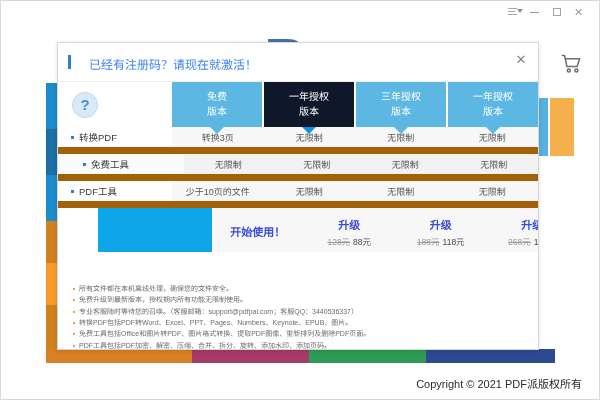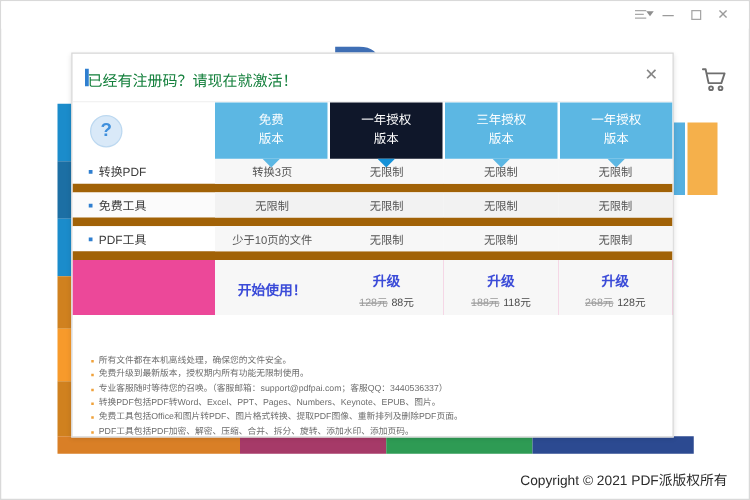--- a/index.html
+++ b/index.html
@@ -178,23 +178,23 @@
     border-bottom: 1px solid #eeeeee;
   }
   #modal-accent-bar {
     position: absolute;
     left: 10px; top: 12px;
     width: 3px; height: 14px;
     background: #2f7fd0;
   }
   #modal-title {
     position: absolute;
-    left: 12px; top: 12px;
+    left: 31px; top: 12px;
     font-size: 12px;
-    color: #15803d;
+    color: #3b82f6;
     white-space: nowrap;
   }
   #close-modal-button {
     position: absolute;
     right: 9px; top: 8px;
     width: 16px; height: 16px;
     display: flex; align-items: center; justify-content: center;
     color: #868686;
     font-size: 13px;
     line-height: 1;
@@ -294,37 +294,38 @@
     cursor: pointer;
   }
 
   
   .feature-row {
     height: 27px;
     border-bottom: 7px solid #a16207;
     background: #ffffff;
   }
   .feature-row .cell-plan { background: #f7f7f7; }
-  .feature-row.row-zebra  { background: #fbfbfb; }
+  .feature-row.row-zebra  { background: #fbfbfb; padding-left: 12px; }
   .feature-row.row-zebra .cell-plan { background: #f2f2f2; }
 
   .bullet-dot {
     display: inline-block;
     width: 3px; height: 3px;
     background: #2f7fd0;
     margin-right: 5px;
     vertical-align: middle;
     flex: 0 0 auto;
   }
 
   
   #plan-action-row {
     height: 44px;
-    background: #ec4899;
+    background: #0ea5e9;
     align-items: flex-start;
+    margin-left: 40px;
   }
   #plan-action-row .cell-plan {
     background: #f7f7f7;
     height: 44px;
     flex-direction: column;
     justify-content: center;
     padding-top: 2px;
   }
   .cta-link {
     color: #3b4bd8;

